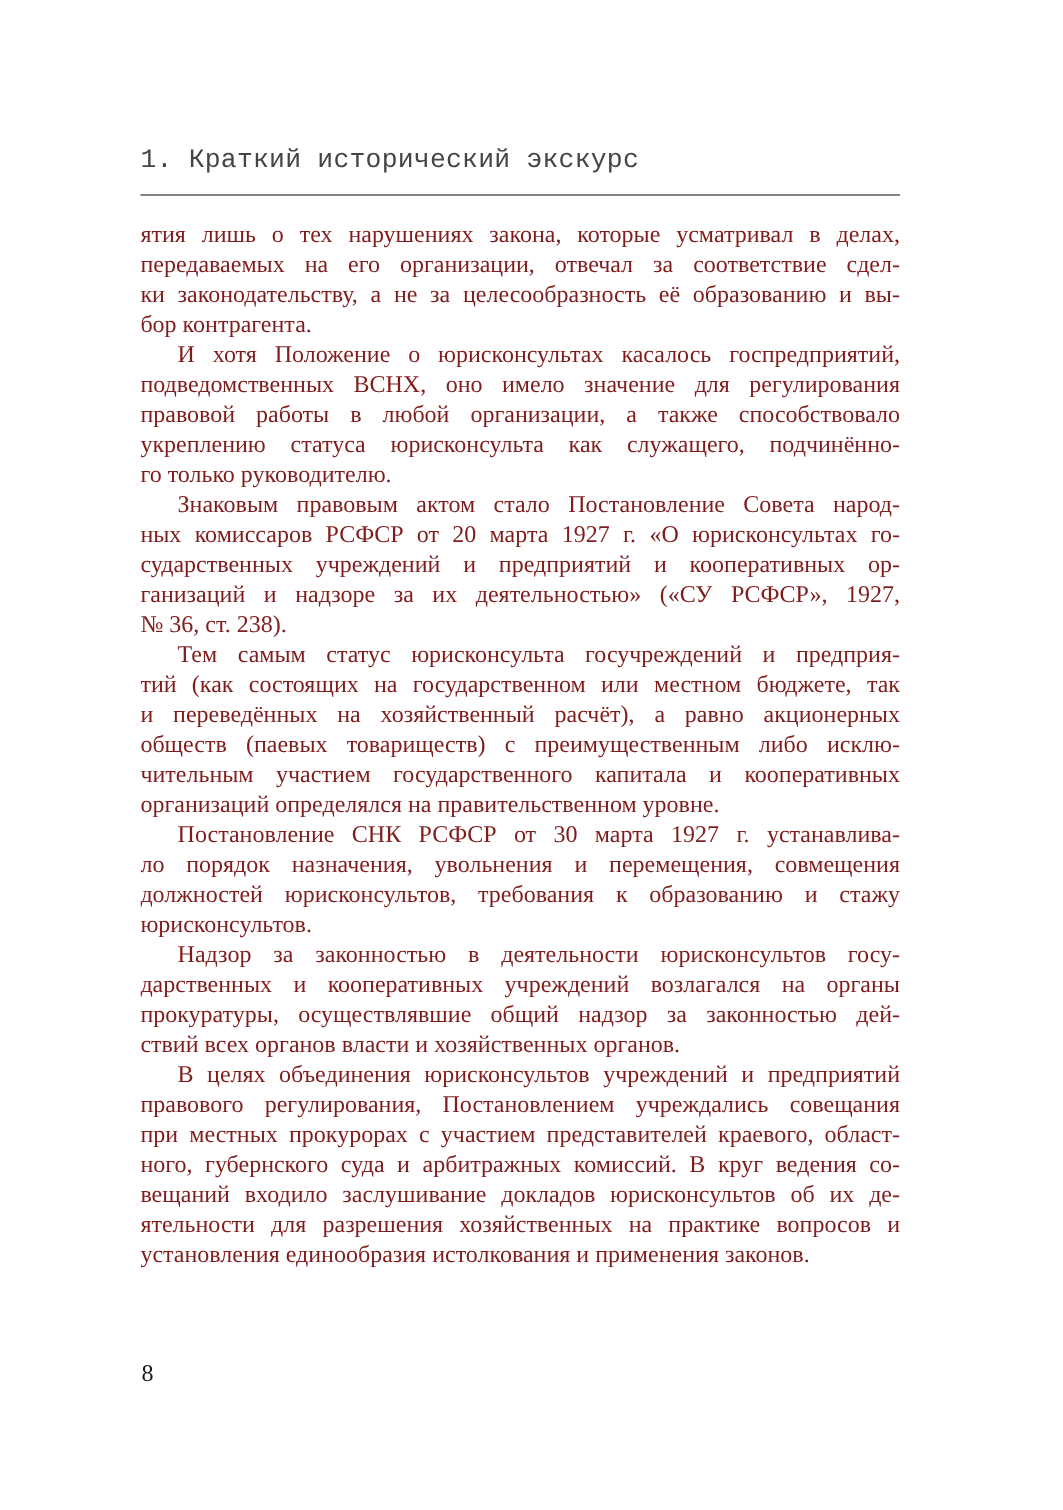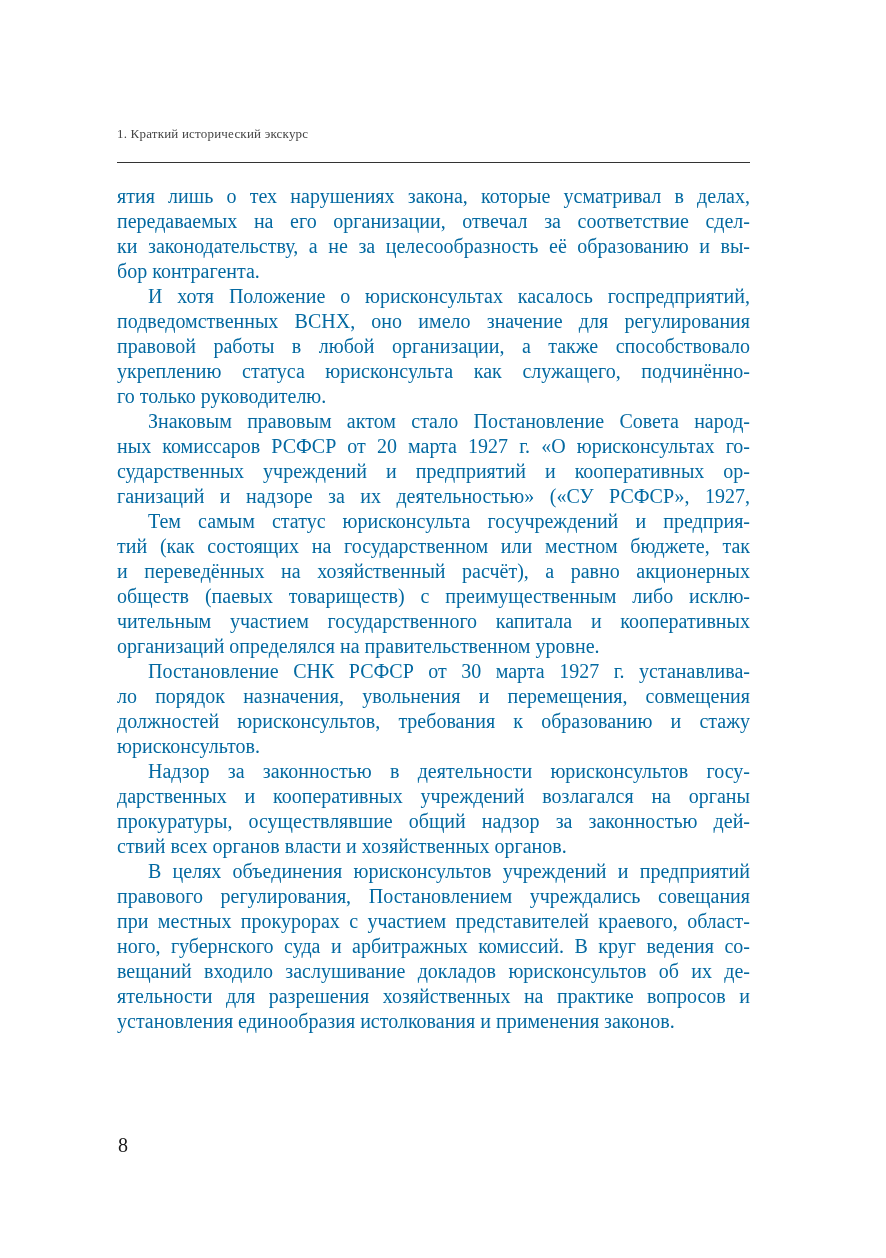--- a/index.html
+++ b/index.html
@@ -9,22 +9,22 @@
     height: 1258px;
     background: #ffffff;
     overflow: hidden;
     font-family: "Liberation Serif", serif;
   }
   .running-head {
     position: absolute;
     left: 117px;
     top: 123px;
     width: 633px;
-    font-family: Liberation Serif, serif;
-    font-size: 13px;
+    font-family: Liberation Mono, monospace;
+    font-size: 22px;
     line-height: 22px;
     font-weight: 400;
     color: #454545;
     letter-spacing: 0.2px;
     white-space: nowrap;
   }
   .head-rule {
     position: absolute;
     left: 117px;
     top: 162px;
@@ -32,21 +32,21 @@
     height: 0;
     border-top: 1.5px solid #333333;
   }
   .body-text {
     position: absolute;
     left: 117px;
     top: 184px;
     width: 633px;
     font-size: 20px;
     line-height: 25px;
-    color: #0369a1;
+    color: #7f1d1d;
   }
   .paragraph { margin: 0; padding: 0; }
   .line {
     height: 25px;
     overflow: hidden;
     text-align: justify;
     text-align-last: justify;
     white-space: normal;
   }
   .line.last { text-align-last: left; }
@@ -78,20 +78,21 @@
         <div class="line">подведомственных ВСНХ, оно имело значение для регулирования</div>
         <div class="line">правовой работы в любой организации, а также способствовало</div>
         <div class="line">укреплению статуса юрисконсульта как служащего, подчинённо-</div>
         <div class="line last">го только руководителю.</div>
       </div>
       <div class="paragraph">
         <div class="line indent">Знаковым правовым актом стало Постановление Совета народ-</div>
         <div class="line">ных комиссаров РСФСР от 20 марта 1927 г. «О юрисконсультах го-</div>
         <div class="line">сударственных учреждений и предприятий и кооперативных ор-</div>
         <div class="line">ганизаций и надзоре за их деятельностью» («СУ РСФСР», 1927,</div>
+        <div class="line last">№ 36, ст. 238).</div>
       </div>
       <div class="paragraph">
         <div class="line indent">Тем самым статус юрисконсульта госучреждений и предприя-</div>
         <div class="line">тий (как состоящих на государственном или местном бюджете, так</div>
         <div class="line">и переведённых на хозяйственный расчёт), а равно акционерных</div>
         <div class="line">обществ (паевых товариществ) с преимущественным либо исклю-</div>
         <div class="line">чительным участием государственного капитала и кооперативных</div>
         <div class="line last">организаций определялся на правительственном уровне.</div>
       </div>
       <div class="paragraph">

